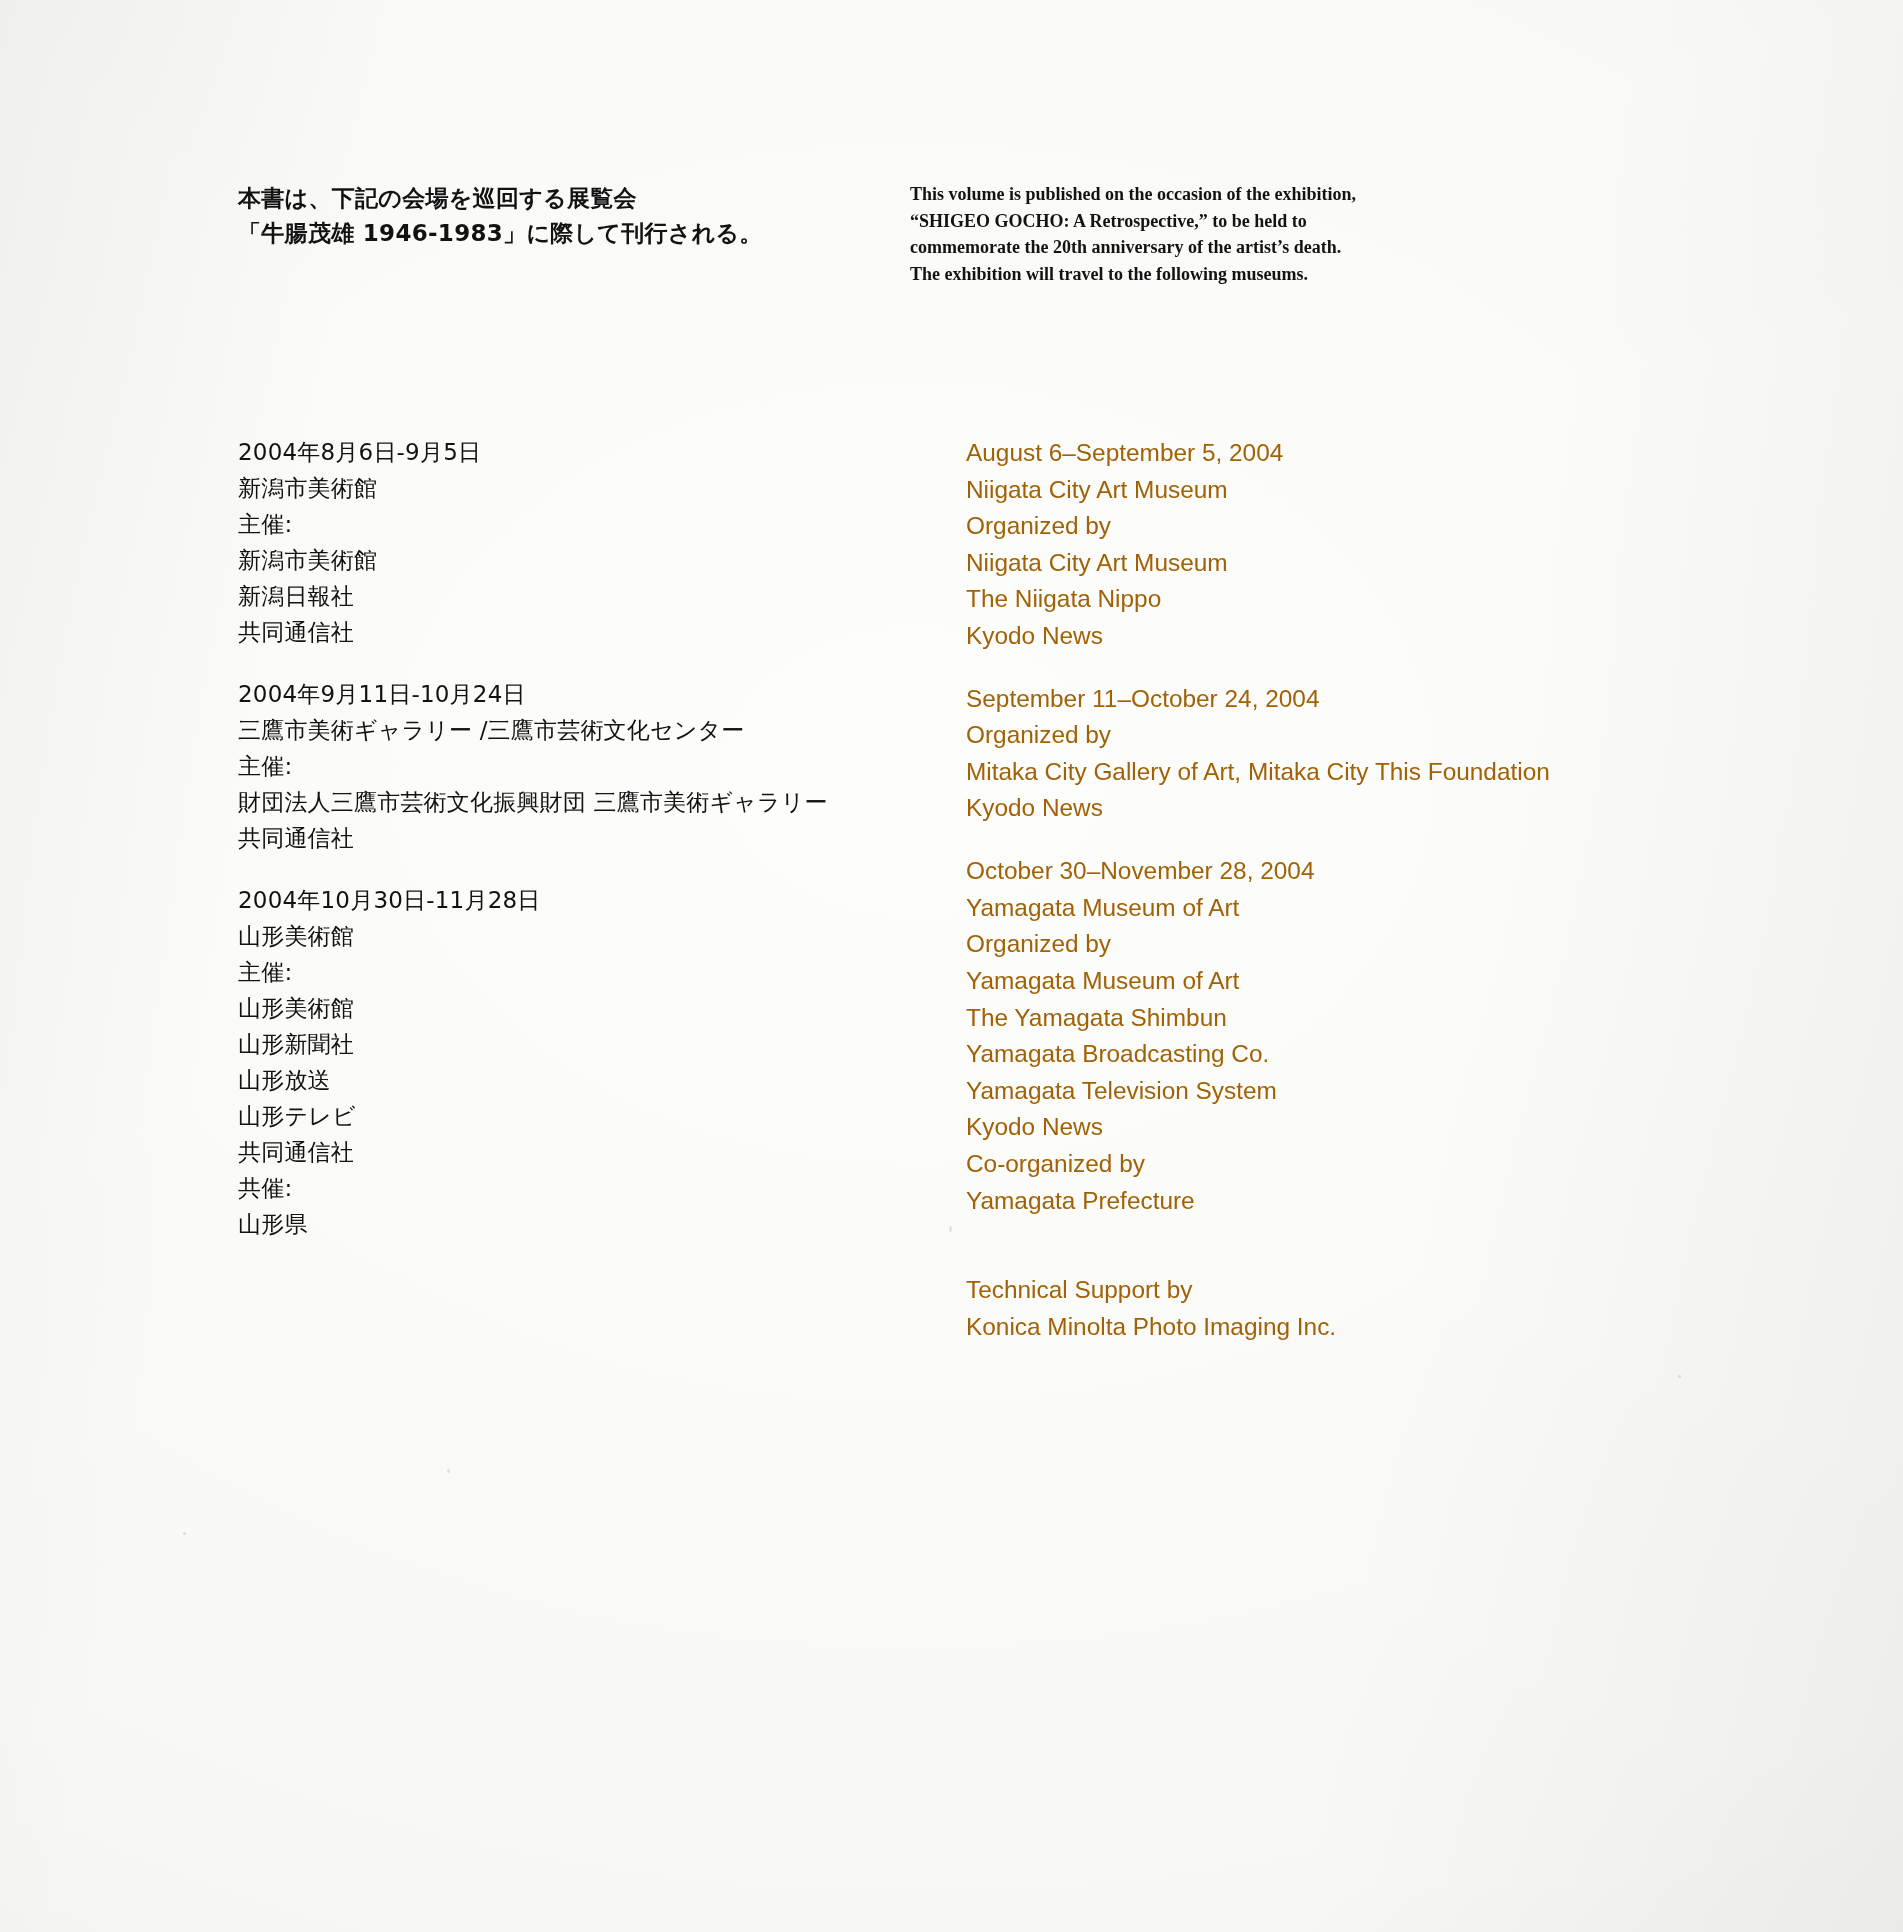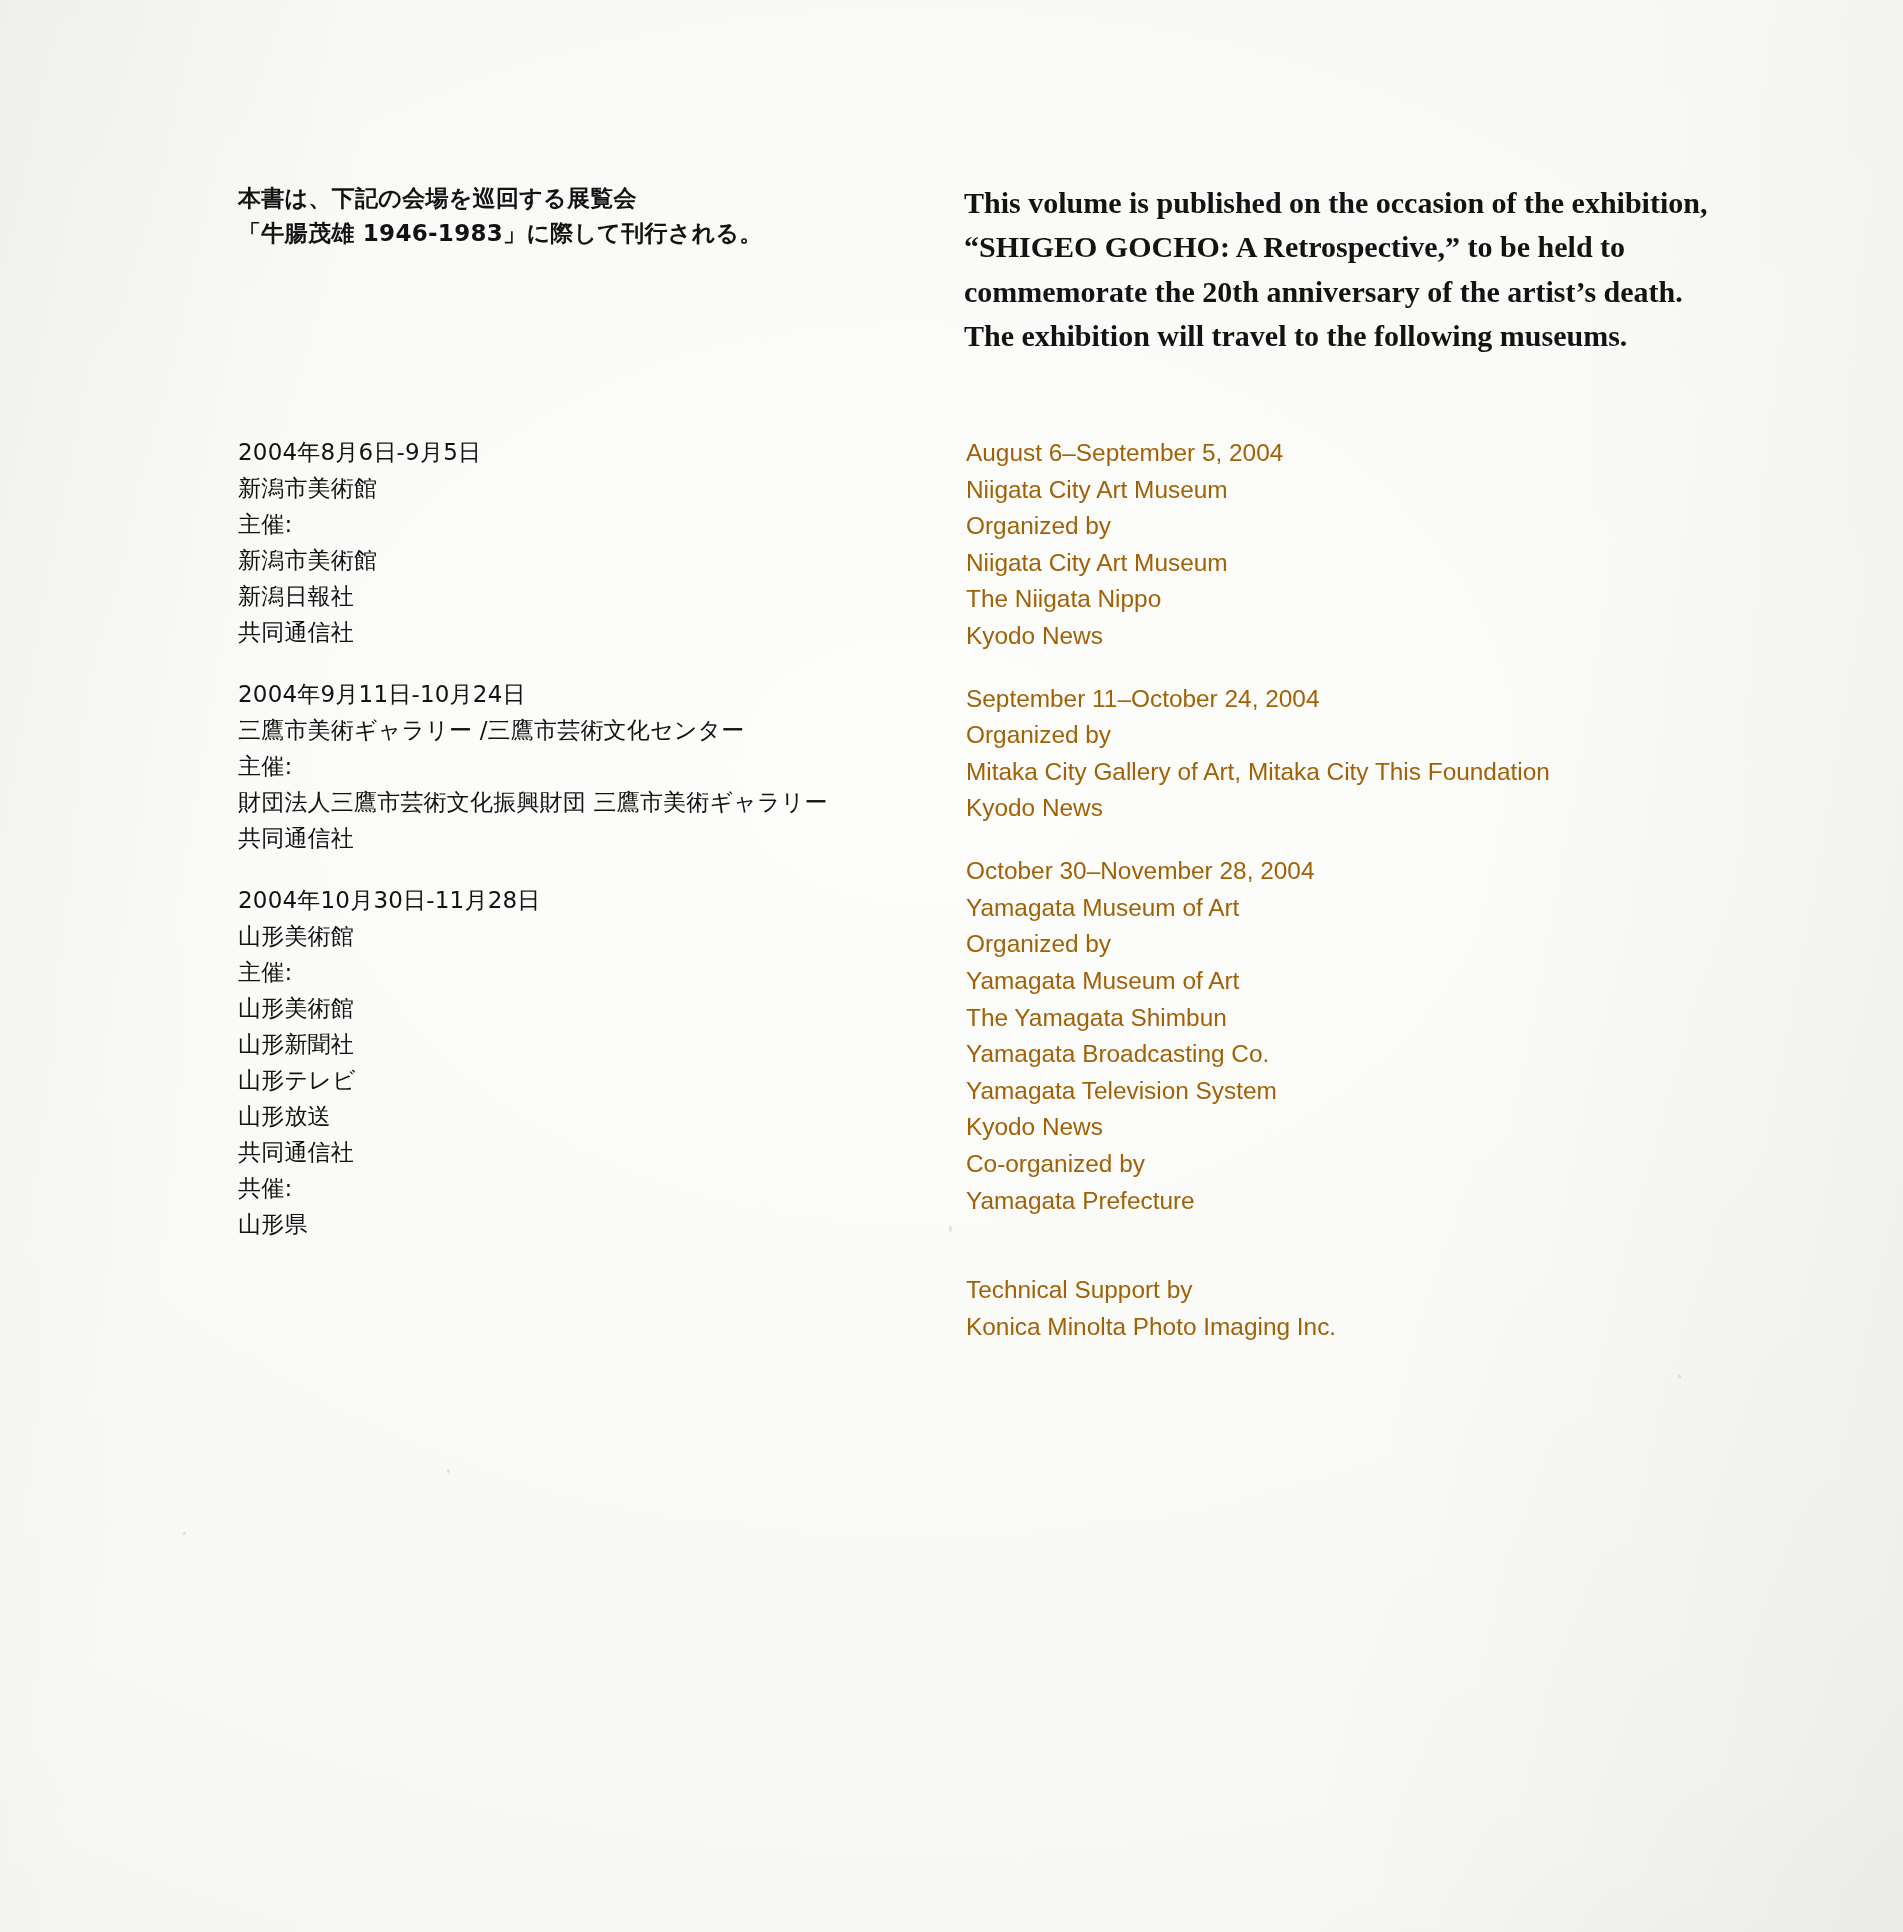--- a/index.html
+++ b/index.html
@@ -47,24 +47,24 @@
   .col-ja {
     left: 238px;
     width: 599px;
     font-family: "DejaVu Sans", "Liberation Sans", sans-serif;
     font-size: 23px;
     line-height: 1.52;
     letter-spacing: 0.3px;
     color: #121212;
   }
   .col-en {
-    left: 964px;
+    left: 910px;
     width: 753px;
     font-family: "Liberation Serif", serif;
-    font-size: 30px;
+    font-size: 18px;
     line-height: 1.48;
     color: #131313;
   }
 
   .intro {
     margin: 0 0 0 0;
   }
   .intro-line { white-space: pre; }
 
   .blocks {
@@ -143,22 +143,22 @@
       <div class="line">財団法人三鷹市芸術文化振興財団 三鷹市美術ギャラリー</div>
       <div class="line">共同通信社</div>
     </div>
 
     <div class="block">
       <div class="line">2004年10月30日-11月28日</div>
       <div class="line">山形美術館</div>
       <div class="line">主催:</div>
       <div class="line">山形美術館</div>
       <div class="line">山形新聞社</div>
+      <div class="line">山形放送</div>
       <div class="line">山形テレビ</div>
-      <div class="line">山形放送</div>
       <div class="line">共同通信社</div>
       <div class="line">共催:</div>
       <div class="line">山形県</div>
     </div>
 
 
   </div>
 
   <div class="blocks blocks-en">
 

